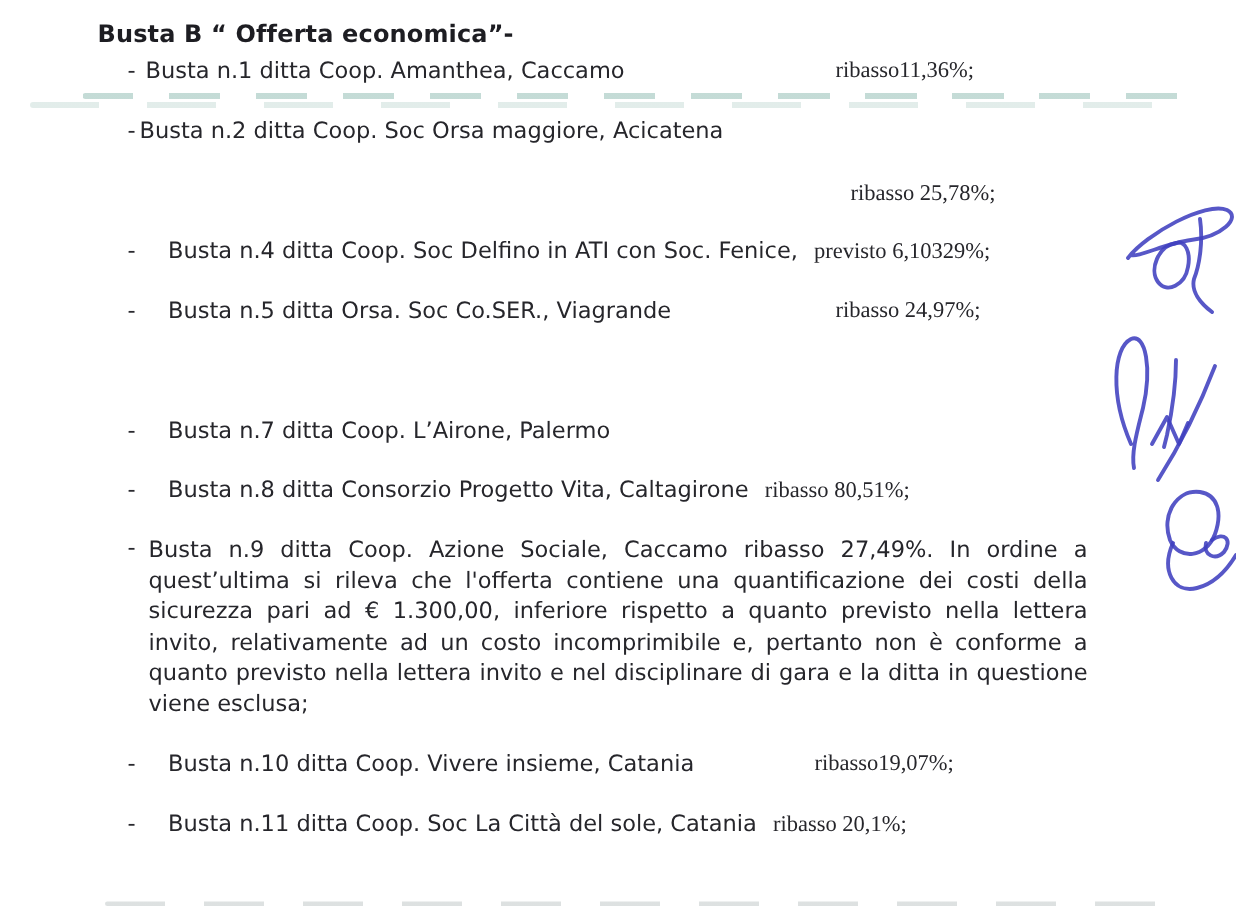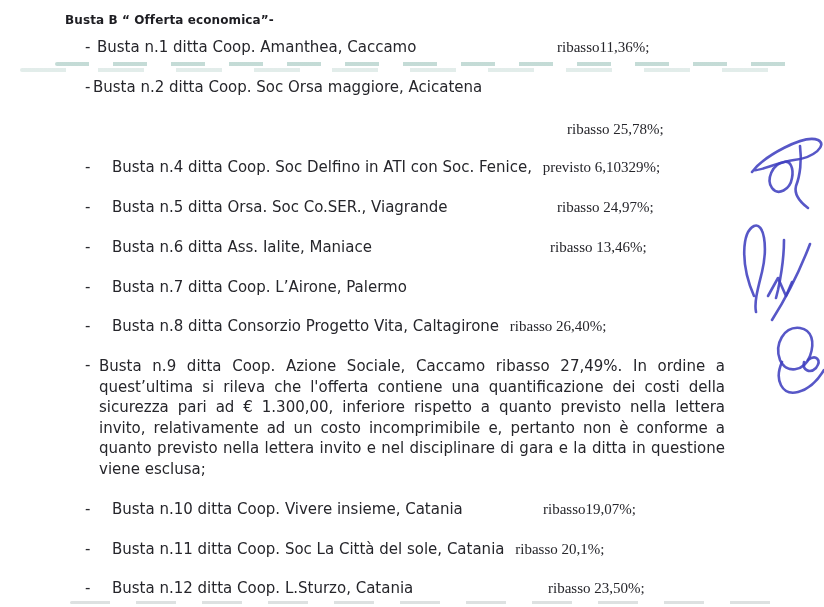--- a/index.html
+++ b/index.html
@@ -6,21 +6,21 @@
   .page{
     position:relative;
     width:824px;height:607px;
     background:#ffffff;
     font-family:"DejaVu Sans","Liberation Sans",sans-serif;
     color:#26262b;
     overflow:hidden;
   }
   .title{
     position:absolute;left:65px;top:13px;
-    font-size:12px;font-weight:bold;color:#1d1d22;
+    font-size:16px;font-weight:bold;color:#1d1d22;
     letter-spacing:0.1px;white-space:nowrap;
   }
   .row{
     position:absolute;left:85px;width:739px;
     font-size:15px;line-height:19px;white-space:nowrap;
   }
   .row .dash{display:inline-block;width:27px;color:#2a2a2f;}
   .row.tight1 .dash{width:12px;}
   .row.tight2 .dash{width:8px;}
   .row .ribasso{position:absolute;white-space:nowrap;font-family:Liberation Serif, serif;}
@@ -80,53 +80,45 @@
   <div class="row inline r4" style="top:158px">
     <span class="dash">-</span><span class="itemtext">Busta n.4 ditta Coop. Soc Delfino in ATI con Soc. Fenice,</span>
     <span class="ribasso">previsto 6,10329%;</span>
   </div>
 
   <div class="row r5" style="top:198px">
     <span class="dash">-</span><span class="itemtext">Busta n.5 ditta Orsa. Soc Co.SER., Viagrande</span>
     <span class="ribasso">ribasso 24,97%;</span>
   </div>
 
-  <div class="row r6" style="top:238px">
-    <span class="dash">-</span><span class="itemtext">Busta n.6 ditta Ass. Ialite, Maniace</span>
-    <span class="ribasso">ribasso 13,46%;</span>
-  </div>
 
   <div class="row r7" style="top:278px">
     <span class="dash">-</span><span class="itemtext">Busta n.7 ditta Coop. L’Airone, Palermo</span>
   </div>
 
   <div class="row inline r8" style="top:317px">
     <span class="dash">-</span><span class="itemtext">Busta n.8 ditta Consorzio Progetto Vita, Caltagirone</span>
-    <span class="ribasso">ribasso 26,40%;</span>
+    <span class="ribasso">ribasso 80,51%;</span>
   </div>
 
   <div class="row para r9" style="top:356px">
     <span class="dash">-</span>
     <span class="paratext">Busta n.9 ditta Coop. Azione Sociale, Caccamo ribasso 27,49%. In ordine a quest’ultima si rileva che l'offerta contiene una quantificazione dei costi della sicurezza pari ad € 1.300,00, inferiore rispetto a quanto previsto nella lettera invito, relativamente ad un costo incomprimibile e, pertanto non è conforme a quanto previsto nella lettera invito e nel disciplinare di gara e la ditta in questione viene esclusa;</span>
   </div>
 
   <div class="row r10" style="top:500px">
     <span class="dash">-</span><span class="itemtext">Busta n.10 ditta Coop. Vivere insieme, Catania</span>
     <span class="ribasso">ribasso19,07%;</span>
   </div>
 
   <div class="row inline r11" style="top:540px">
     <span class="dash">-</span><span class="itemtext">Busta n.11 ditta Coop. Soc La Città del sole, Catania</span>
     <span class="ribasso">ribasso 20,1%;</span>
   </div>
 
-  <div class="row r12" style="top:579px">
-    <span class="dash">-</span><span class="itemtext">Busta n.12 ditta Coop. L.Sturzo, Catania</span>
-    <span class="ribasso">ribasso 23,50%;</span>
-  </div>
 
   <svg class="sig" style="left:750px;top:128px" width="74" height="84" viewBox="0 0 74 84">
     <path d="M 2 44 C 14 28, 54 6, 68 12 C 78 17, 64 30, 44 32 C 28 34, 8 44, 4 42"></path>
     <path d="M 34 34 C 22 36, 16 52, 22 60 C 28 68, 40 62, 42 50 C 44 40, 40 32, 34 34"></path>
     <path d="M 50 18 C 52 32, 50 48, 46 58 C 44 66, 50 74, 58 80"></path>
   </svg>
 
   <svg class="sig" style="left:726px;top:218px" width="92" height="106" viewBox="0 0 92 106">
     <path d="M 28 78 C 14 46, 16 14, 28 8 C 38 4, 42 28, 36 54 C 32 70, 28 84, 30 94"></path>
     <path d="M 58 22 C 58 40, 55 58, 52 72 L 50 80"></path>

